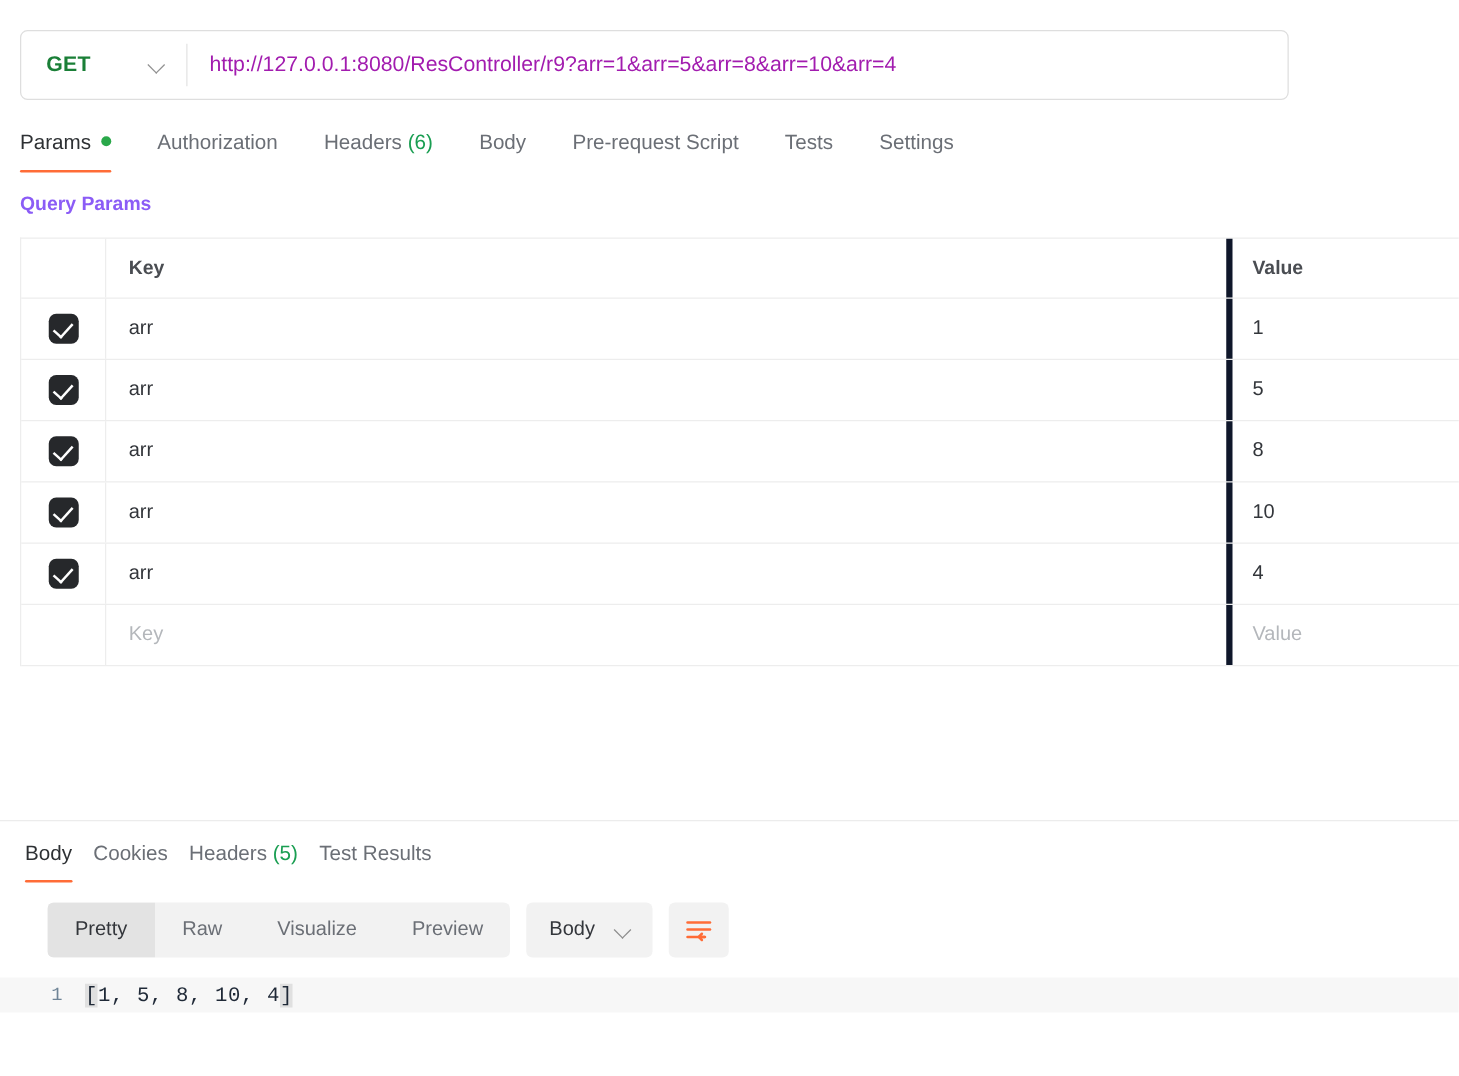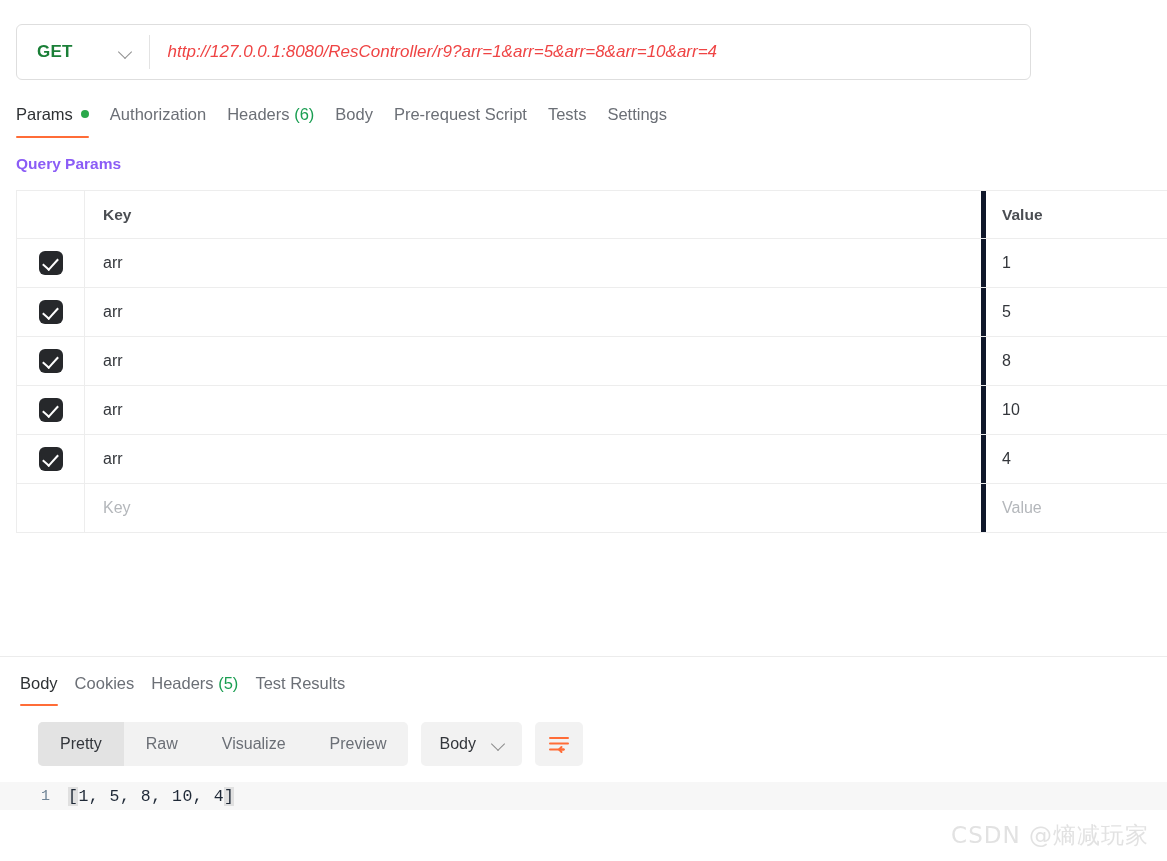--- a/index.html
+++ b/index.html
@@ -37,27 +37,27 @@
     width: 9px; height: 9px;
     border-right: 1.7px solid #6b6b6b; border-bottom: 1.7px solid #6b6b6b;
     transform: rotate(45deg);
   }
   .method-divider { width:1px; height:34px; background:#e3e3e3; }
   .url-input {
     flex: 1; height: 100%;
     border: none; outline: none; background: transparent;
     padding: 0 18px;
     font-family: "Liberation Sans", sans-serif;
-    font-size: 17px; color: #ef4444; font-style: italic;
+    font-size: 17px; color: #a21caf;
   }
 
   
   .req-tabs {
     position: absolute; left: 16px; top: 99px;
-    display: flex; align-items: flex-end; gap: 0;
+    display: flex; align-items: flex-end; gap: 16px;
   }
   .rtab {
     position: relative; padding: 6px 21px 14px 0;
     font-size: 16.5px; color: #6b6f76; cursor: pointer; white-space: nowrap;
   }
   .rtab.active { color: #2e3134; }
   .rtab.active .underline {
     position: absolute; left: 0; right: 21px; bottom: 0;
     height: 2.5px; background: #ff6c37; border-radius: 2px;
   }
@@ -355,15 +355,14 @@
     </div>
   </div>
 
   <div class="resbody">
     <div class="codeline">
       <span class="gutter">1</span>
       <span class="codetext"><span class="brk">[</span><span>1, 5, 8, 10, 4</span><span class="brk">]</span></span>
     </div>
   </div>
 
-  <div class="wm">CSDN @熵减玩家</div>
 
 </div>
 
 </body></html>

